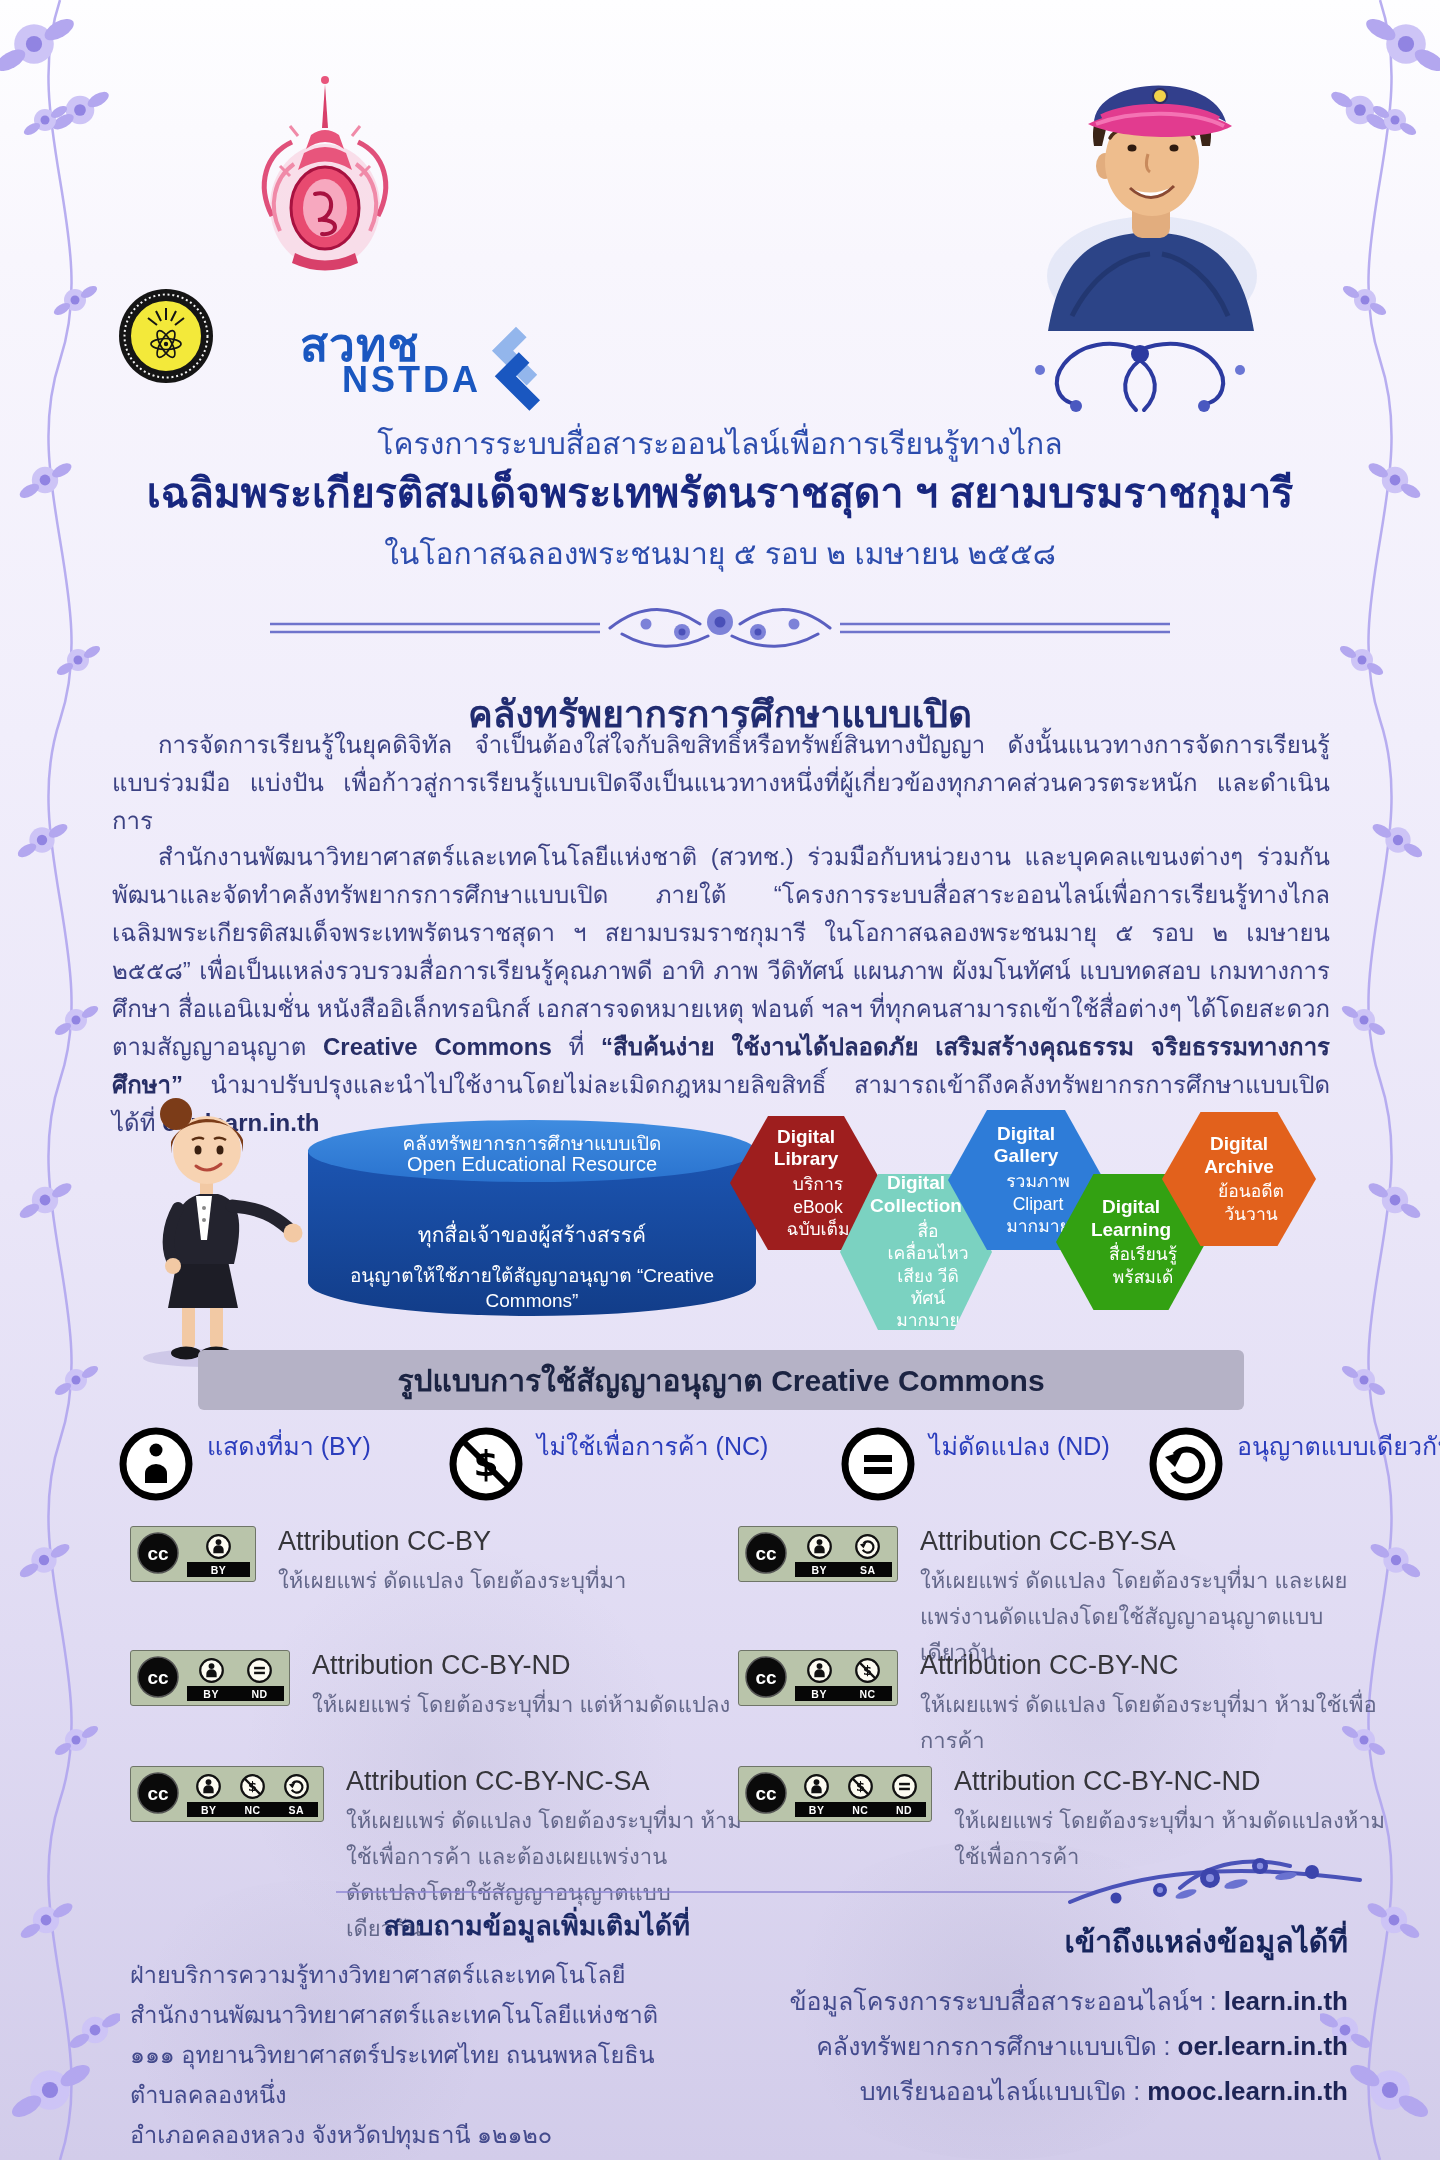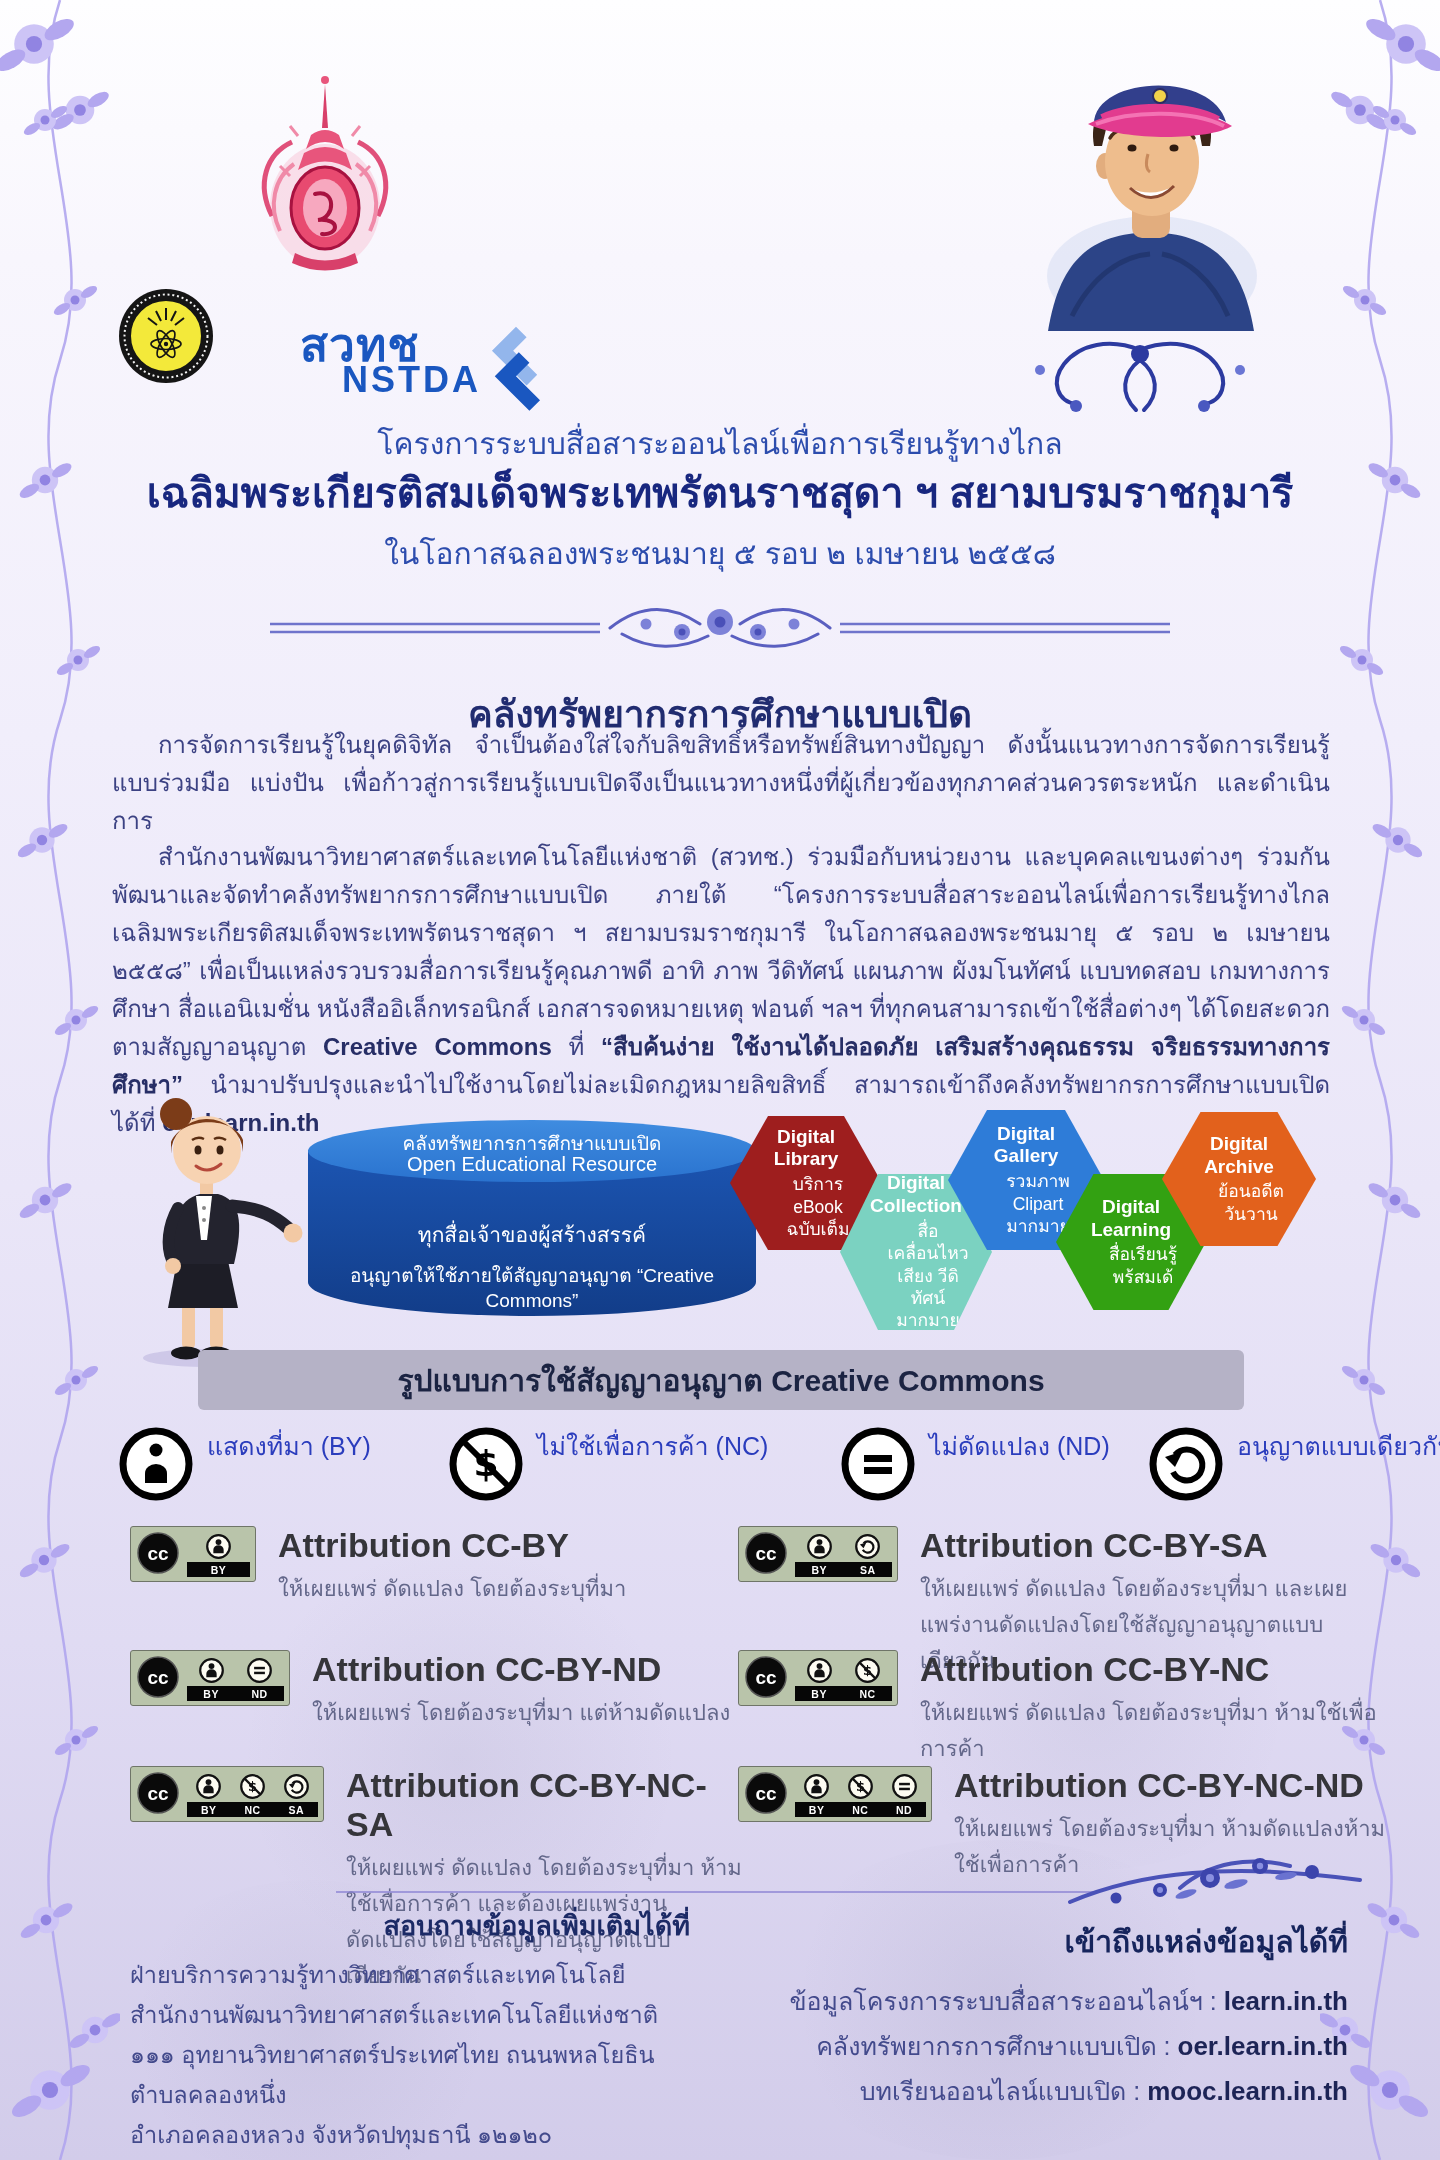--- a/index.html
+++ b/index.html
@@ -49,21 +49,21 @@
   .sym-label{font-size:25px;color:#2b3dbd;white-space:nowrap;}
 
   
   .lic{display:flex;align-items:flex-start;gap:22px;}
   .badge{position:relative;height:54px;background:#b9c4aa;border:1px solid #6f7568;border-radius:3px;flex:none;text-decoration:underline;}
   .badge.w2{width:124px;} .badge.w3{width:158px;} .badge.w4{width:192px;}
   .badge .cc-big{position:absolute;left:5px;top:4px;}
   .badge .micons{position:absolute;left:56px;right:5px;top:4px;height:31px;display:flex;align-items:center;justify-content:space-around;}
   .badge .strip{position:absolute;left:56px;right:5px;bottom:4px;height:15px;background:#060606;display:flex;align-items:center;justify-content:space-around;}
   .badge .strip span{color:#fff;font-size:10.5px;font-weight:bold;letter-spacing:.5px;}
-  .lic-title{font-size:34px;font-weight:bold;color:#35353a;line-height:1.15;}
+  .lic-title{font-size:27px;font-weight:normal;color:#35353a;line-height:1.15;}
   .lic-desc{font-size:22px;color:#63678a;line-height:36px;margin-top:6px;}
 
   
   .ft-head{font-size:27px;font-weight:bold;color:#1c2a66;text-align:right;}
   .ft-line{font-size:23.5px;color:#434a8c;line-height:40px;}
   .ac-head{font-size:30px;font-weight:bold;color:#16245c;}
   .ac-row{font-size:25px;color:#434a8c;line-height:45px;white-space:nowrap;}
   .ac-row .url{font-weight:bold;color:#1d2456;font-size:26px;}
 
   .wm{position:absolute;border-radius:50%;pointer-events:none;}

